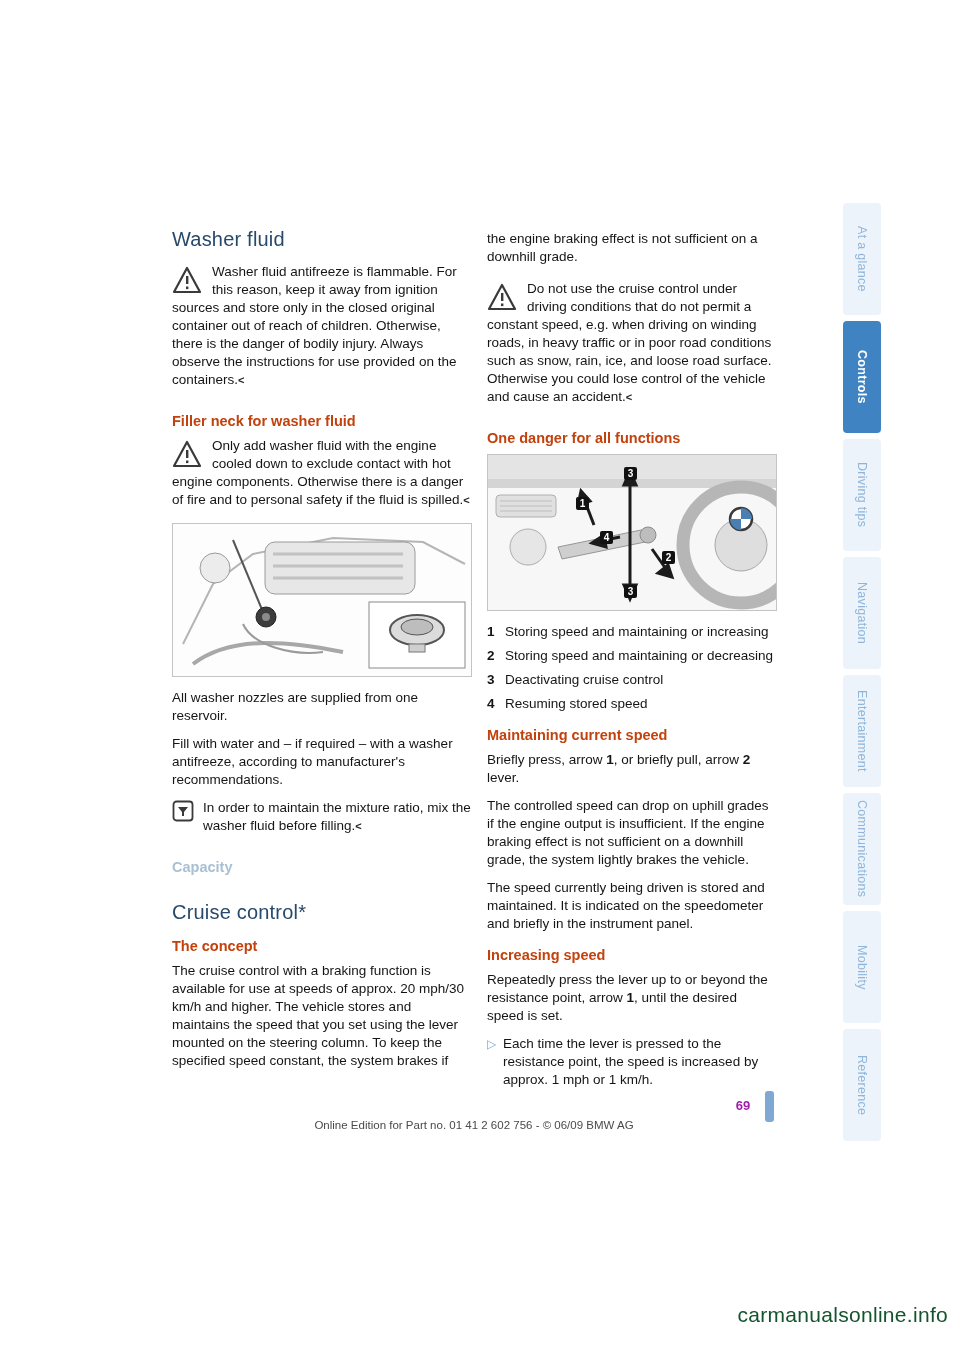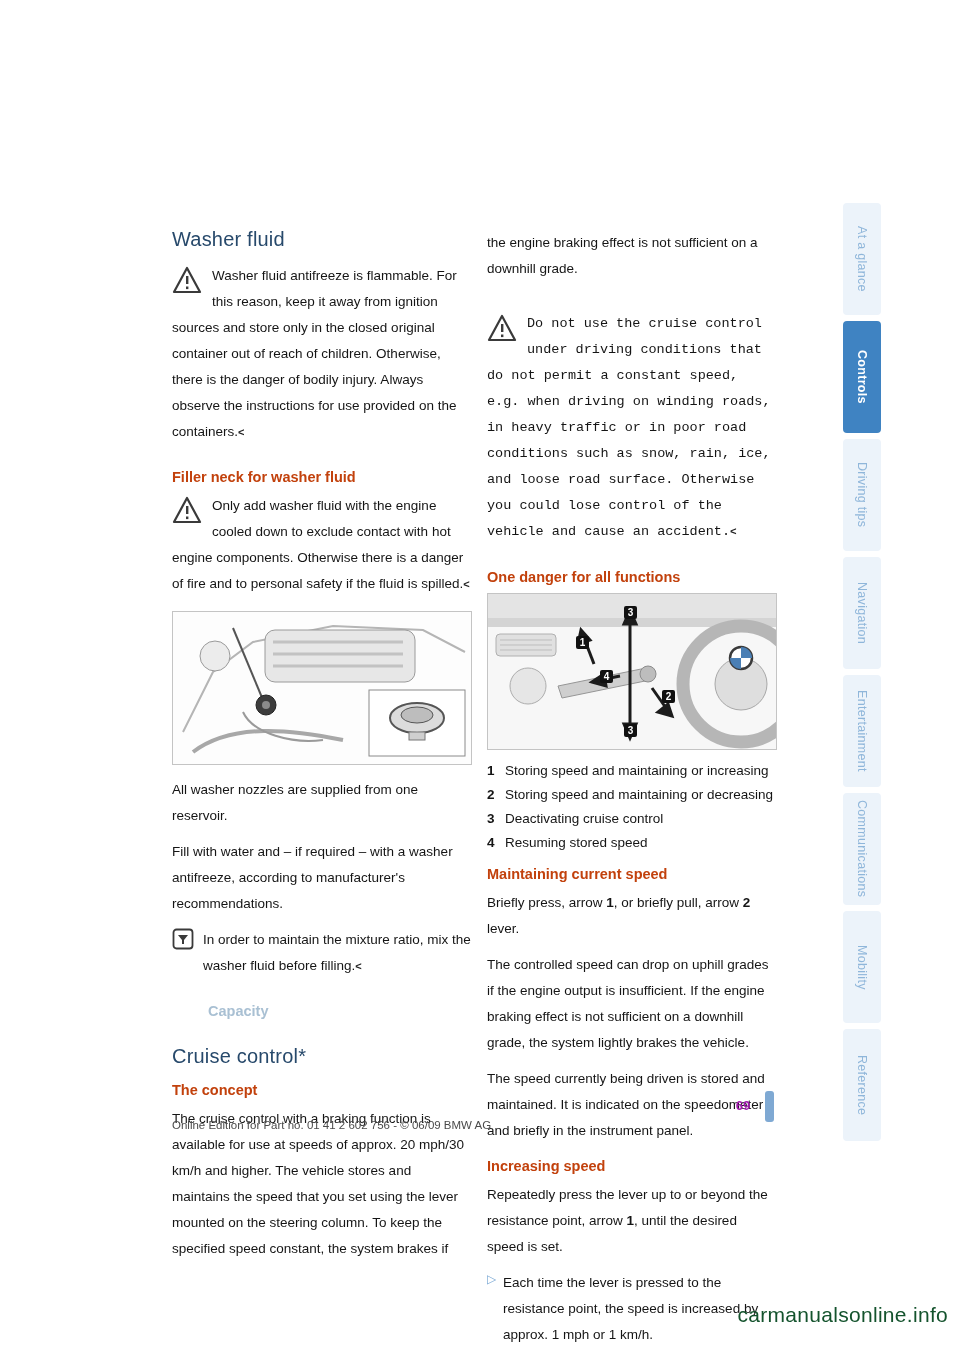--- a/index.html
+++ b/index.html
@@ -4,24 +4,24 @@
 <style>
   html,body{margin:0;padding:0;}
   body{
     width:960px;height:1358px;position:relative;background:#fff;
     font-family:"Liberation Sans", sans-serif;color:#151515;overflow:hidden;
   }
   
   .col{position:absolute;}
   .col-left{left:172px;top:228px;width:300px;}
   .col-right{left:487px;top:230px;width:290px;}
-  p{margin:0 0 10px;font-size:13.5px;line-height:26px;color:#151515;}
+  p{margin:0 0 10px;font-size:13.5px;line-height:18px;color:#151515;}
   h1{font-size:20px;color:#27496b;margin:0 0 12px;font-weight:normal;letter-spacing:.2px;}
   h2{font-size:14.5px;color:#c2410c;margin:14px 0 8px;font-weight:bold;}
-  h2.muted{color:#a9c0d3;margin-left:36px;}
+  h2.muted{color:#a9c0d3;}
   .endmark{font-size:11px;color:#222;font-weight:bold;}
   
   .warn-icon{float:left;width:30px;height:32px;margin:2px 10px 2px 0;}
   .tip-icon{float:left;width:22px;height:22px;margin:1px 9px 4px 0;}
   .clear{clear:both;}
   
   .figure{position:relative;border:1px solid #c4c4c4;background:#fff;margin:4px 0 12px;overflow:hidden;}
   .figure svg{display:block;}
   .callout{
     position:absolute;background:#111;color:#fff;font-size:10px;font-weight:bold;
@@ -44,21 +44,21 @@
   .tab span{
     writing-mode:vertical-rl;font-size:12.5px;color:#8fb6da;white-space:nowrap;letter-spacing:.3px;
   }
   .tab.active{background:#3f83c2;}
   .tab.active span{color:#fff;font-weight:bold;}
   .t0{top:0;} .t1{top:118px;} .t2{top:236px;} .t3{top:354px;} .t4{top:472px;}
   .t5{top:590px;} .t6{top:708px;} .t7{top:826px;}
   
   .page-num{position:absolute;left:728px;top:1098px;width:30px;text-align:center;font-size:13px;font-weight:bold;color:#a21caf;}
   .page-marker{position:absolute;left:765px;top:1091px;width:9px;height:31px;background:#7fa9d3;border-radius:3px;}
-  .footer-line{position:absolute;left:172px;top:1119px;width:604px;text-align:left;font-size:11.5px;color:#4a4a4a;}
+  .footer-line{position:absolute;left:172px;top:1119px;width:604px;text-align:center;font-size:11.5px;color:#4a4a4a;}
   .watermark{position:absolute;right:12px;top:1303px;font-size:21px;color:#14532d;letter-spacing:.3px;}
 </style>
 </head>
 <body>
 
 <div class="col col-left">
 
   <h1>Washer fluid</h1>
 
   <p>
@@ -117,21 +117,21 @@
   <h1 style="margin-top:26px;">Cruise control*</h1>
 
   <h2>The concept</h2>
   <p>The cruise control with a braking function is available for use at speeds of approx. 20 mph/30 km/h and higher. The vehicle stores and maintains the speed that you set using the lever mounted on the steering column. To keep the specified speed constant, the system brakes if</p>
 </div>
 
 <div class="col col-right">
 
   <p>the engine braking effect is not sufficient on a downhill grade.</p>
 
-  <p style="margin-top:29px;font-family:Liberation Mono, monospace;">
+  <p style="margin-top:14px;">
     <svg class="warn-icon" viewBox="0 0 30 32">
       <path d="M15 3 L28 27 L2 27 Z" fill="none" stroke="#3a3a3a" stroke-width="2.2" stroke-linejoin="round"></path>
       <rect x="14" y="11" width="2.4" height="8" fill="#3a3a3a"></rect>
       <rect x="14" y="21.5" width="2.4" height="2.6" fill="#3a3a3a"></rect>
     </svg><span>Do not use the cruise control under driving conditions that do not permit a constant speed, e.g. when driving on winding roads, in heavy traffic or in poor road conditions such as snow, rain, ice, and loose road surface. Otherwise you could lose control of the vehicle and cause an accident.</span><span class="endmark">&lt;</span>
   </p>
   <div class="clear"></div>
 
   <h2>One danger for all functions</h2>
 

